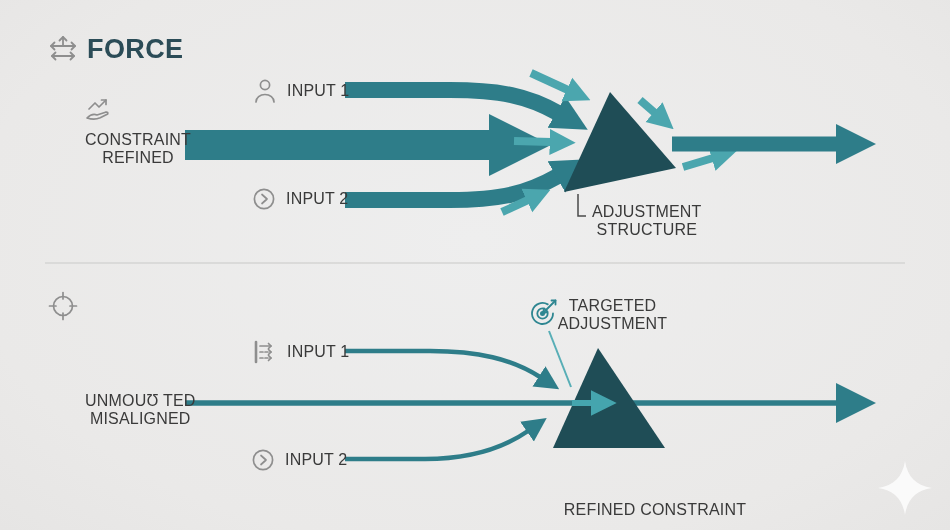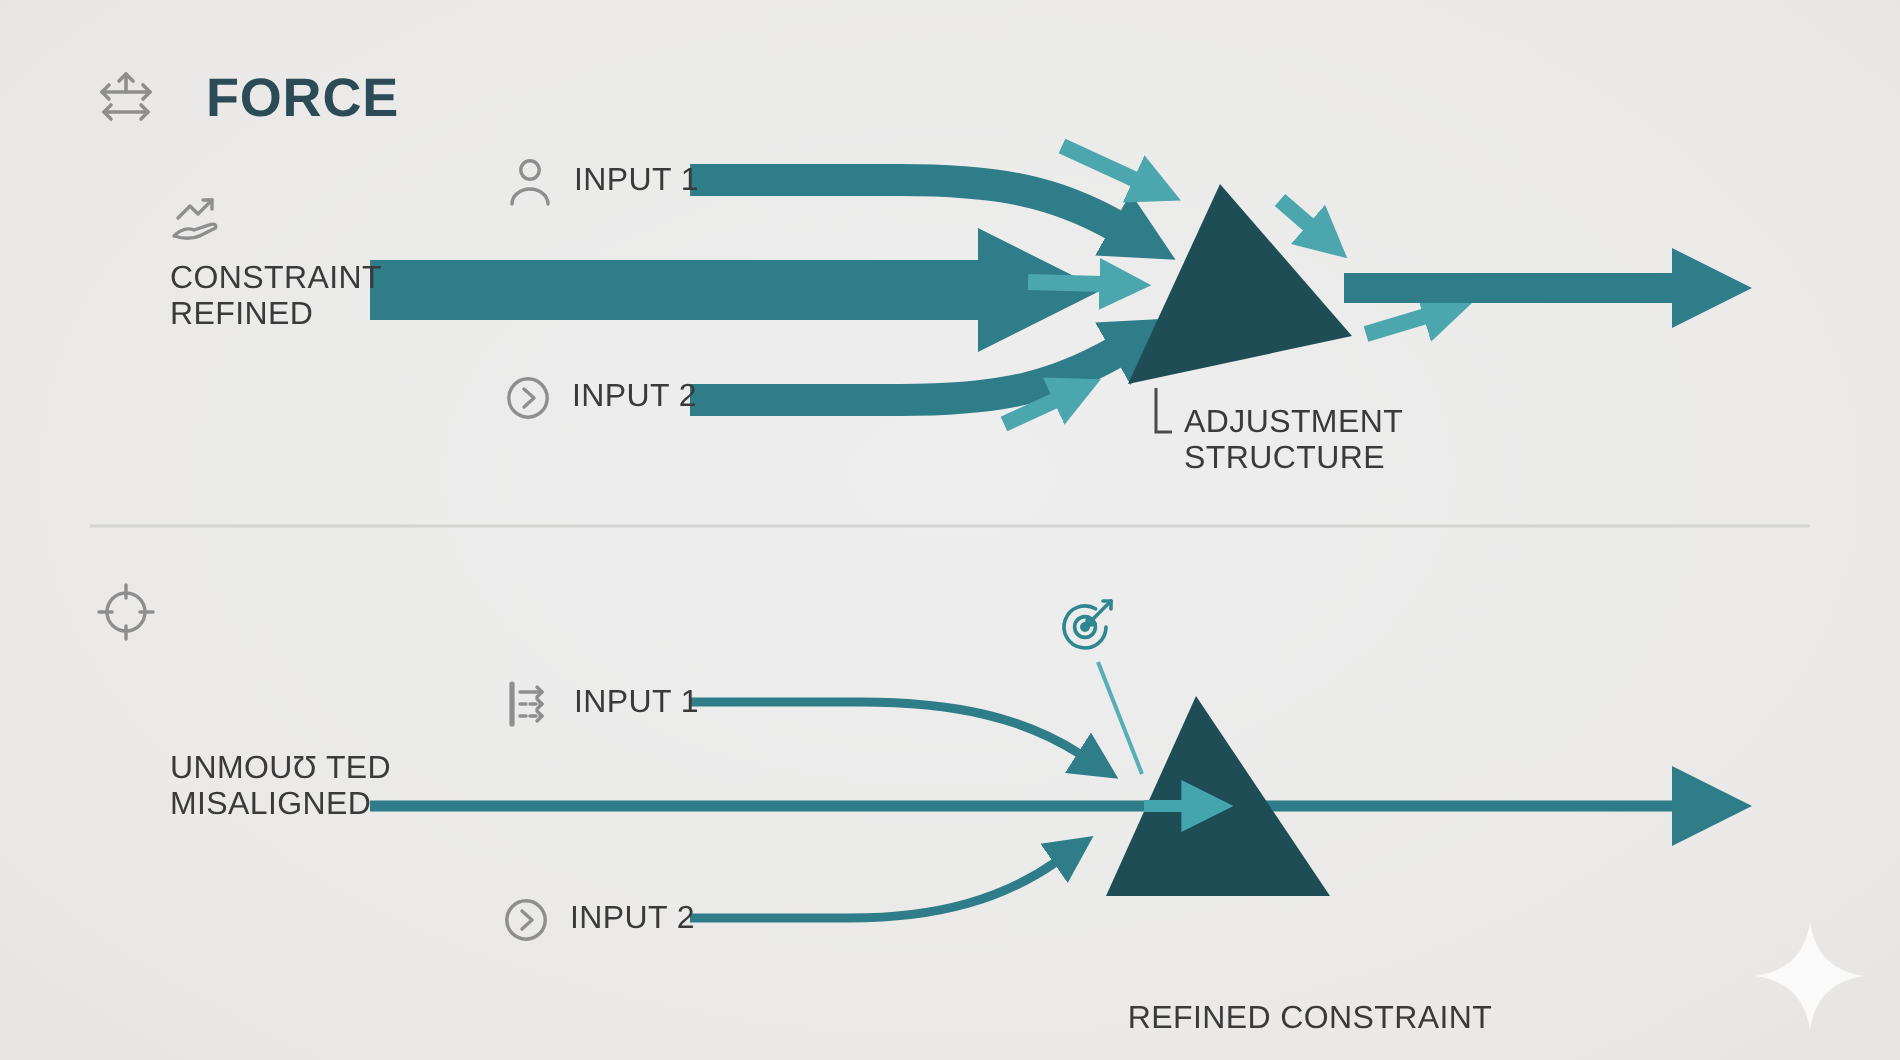--- a/index.html
+++ b/index.html
@@ -3,23 +3,23 @@
 <meta charset="utf-8">
 <style>
   html,body{margin:0;padding:0;}
   body{width:950px;height:530px;overflow:hidden;
        font-family:"Liberation Sans","DejaVu Sans",sans-serif;}
   .canvas{position:relative;width:950px;height:530px;
           background:radial-gradient(ellipse at 50% 45%, #eeeeee 0%, #eae9e8 75%, #e6e5e4 100%);}
   svg.diagram{position:absolute;left:0;top:0;}
   .abs{position:absolute;}
   .title{font-size:27px;font-weight:800;color:#2b4c57;letter-spacing:.4px;line-height:31px;}
-  .label{font-size:16px;color:#3a3a3a;line-height:17.5px;letter-spacing:.2px;}
+  .label{font-size:16px;color:#3a3a3a;line-height:17.5px;letter-spacing:.2px;text-align:center;}
   .label.center{text-align:center;}
-  .title-row{display:flex;align-items:center;gap:24px;}
+  .title-row{display:flex;align-items:center;gap:8px;}
   .lbl-row{display:flex;align-items:center;gap:10px;}
   .icon{display:inline-flex;flex:0 0 auto;}
 </style>
 </head>
 <body>
 
 <div class="canvas">
 
   <svg class="diagram" width="950" height="530" viewBox="0 0 950 530">
     <defs>
@@ -133,21 +133,21 @@
       <svg width="32" height="32" viewBox="0 0 32 32" fill="none" stroke="#8e8e8e" stroke-width="1.7" stroke-linecap="round">
         <circle cx="16" cy="16" r="9.5"></circle>
         <line x1="16" y1="2.5" x2="16" y2="9"></line>
           <line x1="16" y1="23" x2="16" y2="29.5"></line>
         <line x1="2.5" y1="16" x2="9" y2="16"></line>
           <line x1="23" y1="16" x2="29.5" y2="16"></line>
       </svg>
     </span>
   </div>
 
-  <div class="abs label" style="left:85px;top:376px;">
+  <div class="abs label" style="left:85px;top:392px;">
     <div>UNMOUƱ TED</div>
     <div>MISALIGNED</div>
   </div>
 
   <div class="abs lbl-row" style="left:251px;top:339px;">
     <span class="icon">
       <svg width="26" height="26" viewBox="0 0 26 26" fill="none" stroke="#8e8e8e" stroke-width="1.7" stroke-linecap="round" stroke-linejoin="round">
         <line x1="5" y1="3" x2="5" y2="23" stroke-width="2.6"></line>
         <line x1="9" y1="7" x2="20" y2="7"></line>
           <polyline points="17.5,4.5 20,7 17.5,9.5"></polyline>
@@ -173,18 +173,22 @@
   <div class="abs icon" style="left:527px;top:298px;">
     <svg width="31" height="31" viewBox="0 0 31 31" fill="none" stroke="#2e8691" stroke-width="1.8" stroke-linecap="round" stroke-linejoin="round">
       <path d="M26,15.5 a10.5,10.5 0 1 1 -5.2,-9.1"></path>
       <circle cx="15.5" cy="15.5" r="5.2"></circle>
       <circle cx="15.5" cy="15.5" r="1.6" fill="#2e8691"></circle>
       <line x1="28.5" y1="2.5" x2="16.5" y2="14.5"></line>
       <polyline points="17,10.5 16,15 20.5,14"></polyline>
       <polyline points="24.5,2.5 28.5,2.5 28.5,6.5"></polyline>
     </svg>
   </div>
+  <div class="abs label center" style="left:540px;top:297px;width:145px;">
+    <div>TARGETED</div>
+    <div>ADJUSTMENT</div>
+  </div>
 
   <div class="abs label center" style="left:555px;top:466px;width:200px;margin-top:35px;">
     <div>REFINED CONSTRAINT</div>
   </div>
 
 </div>
 
 </body></html>

